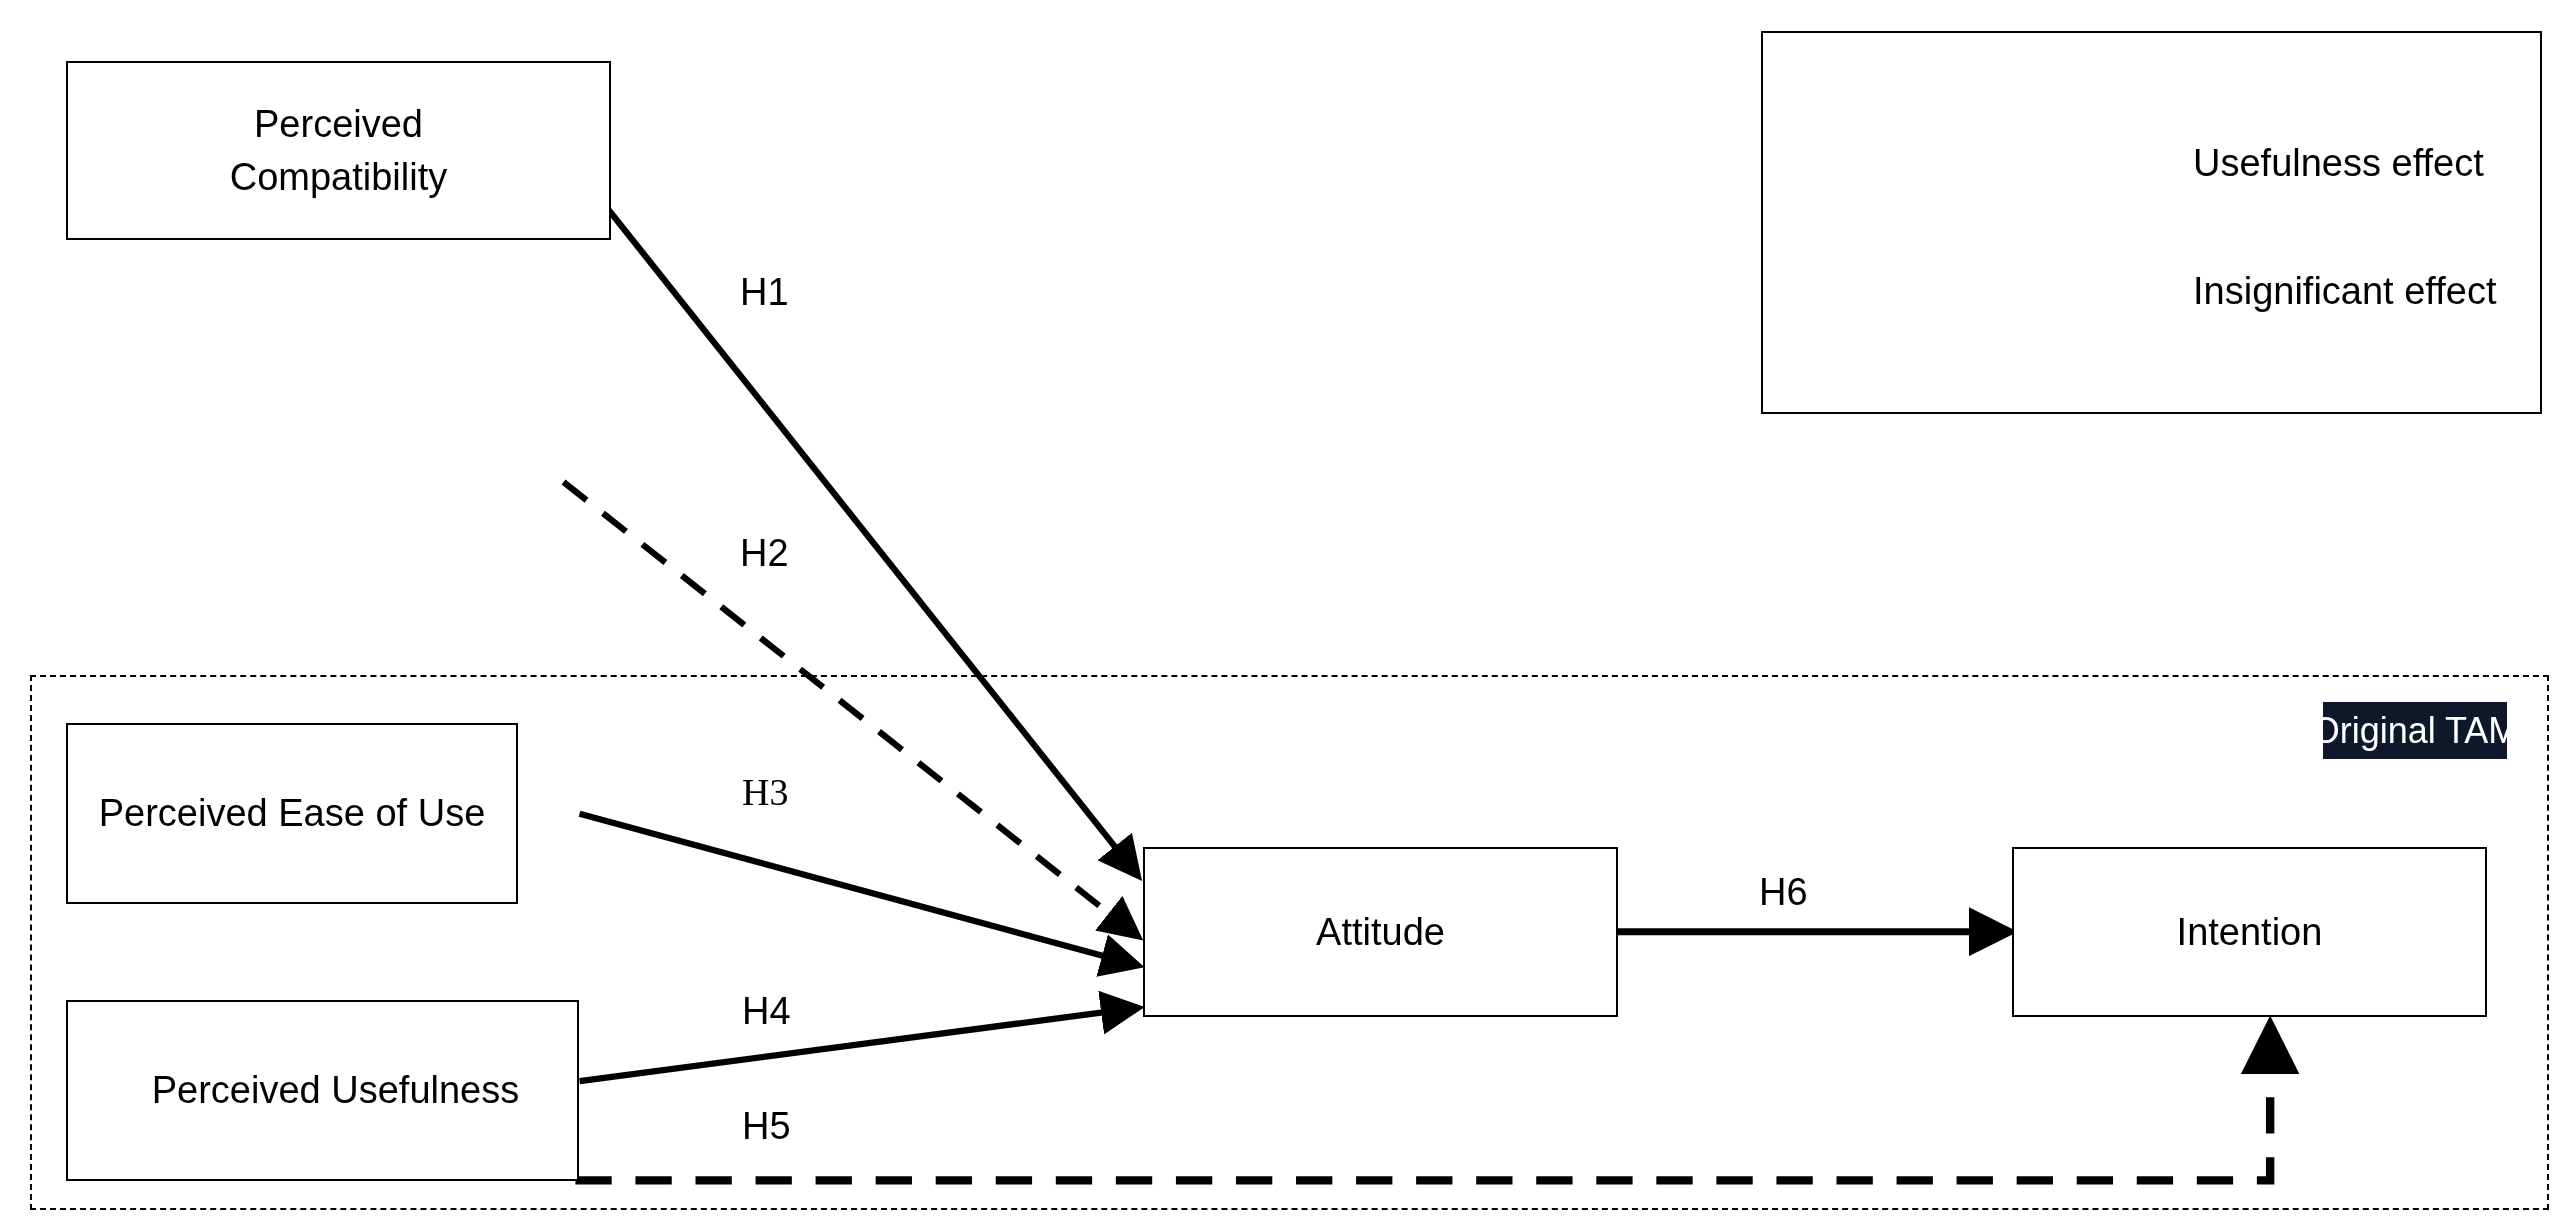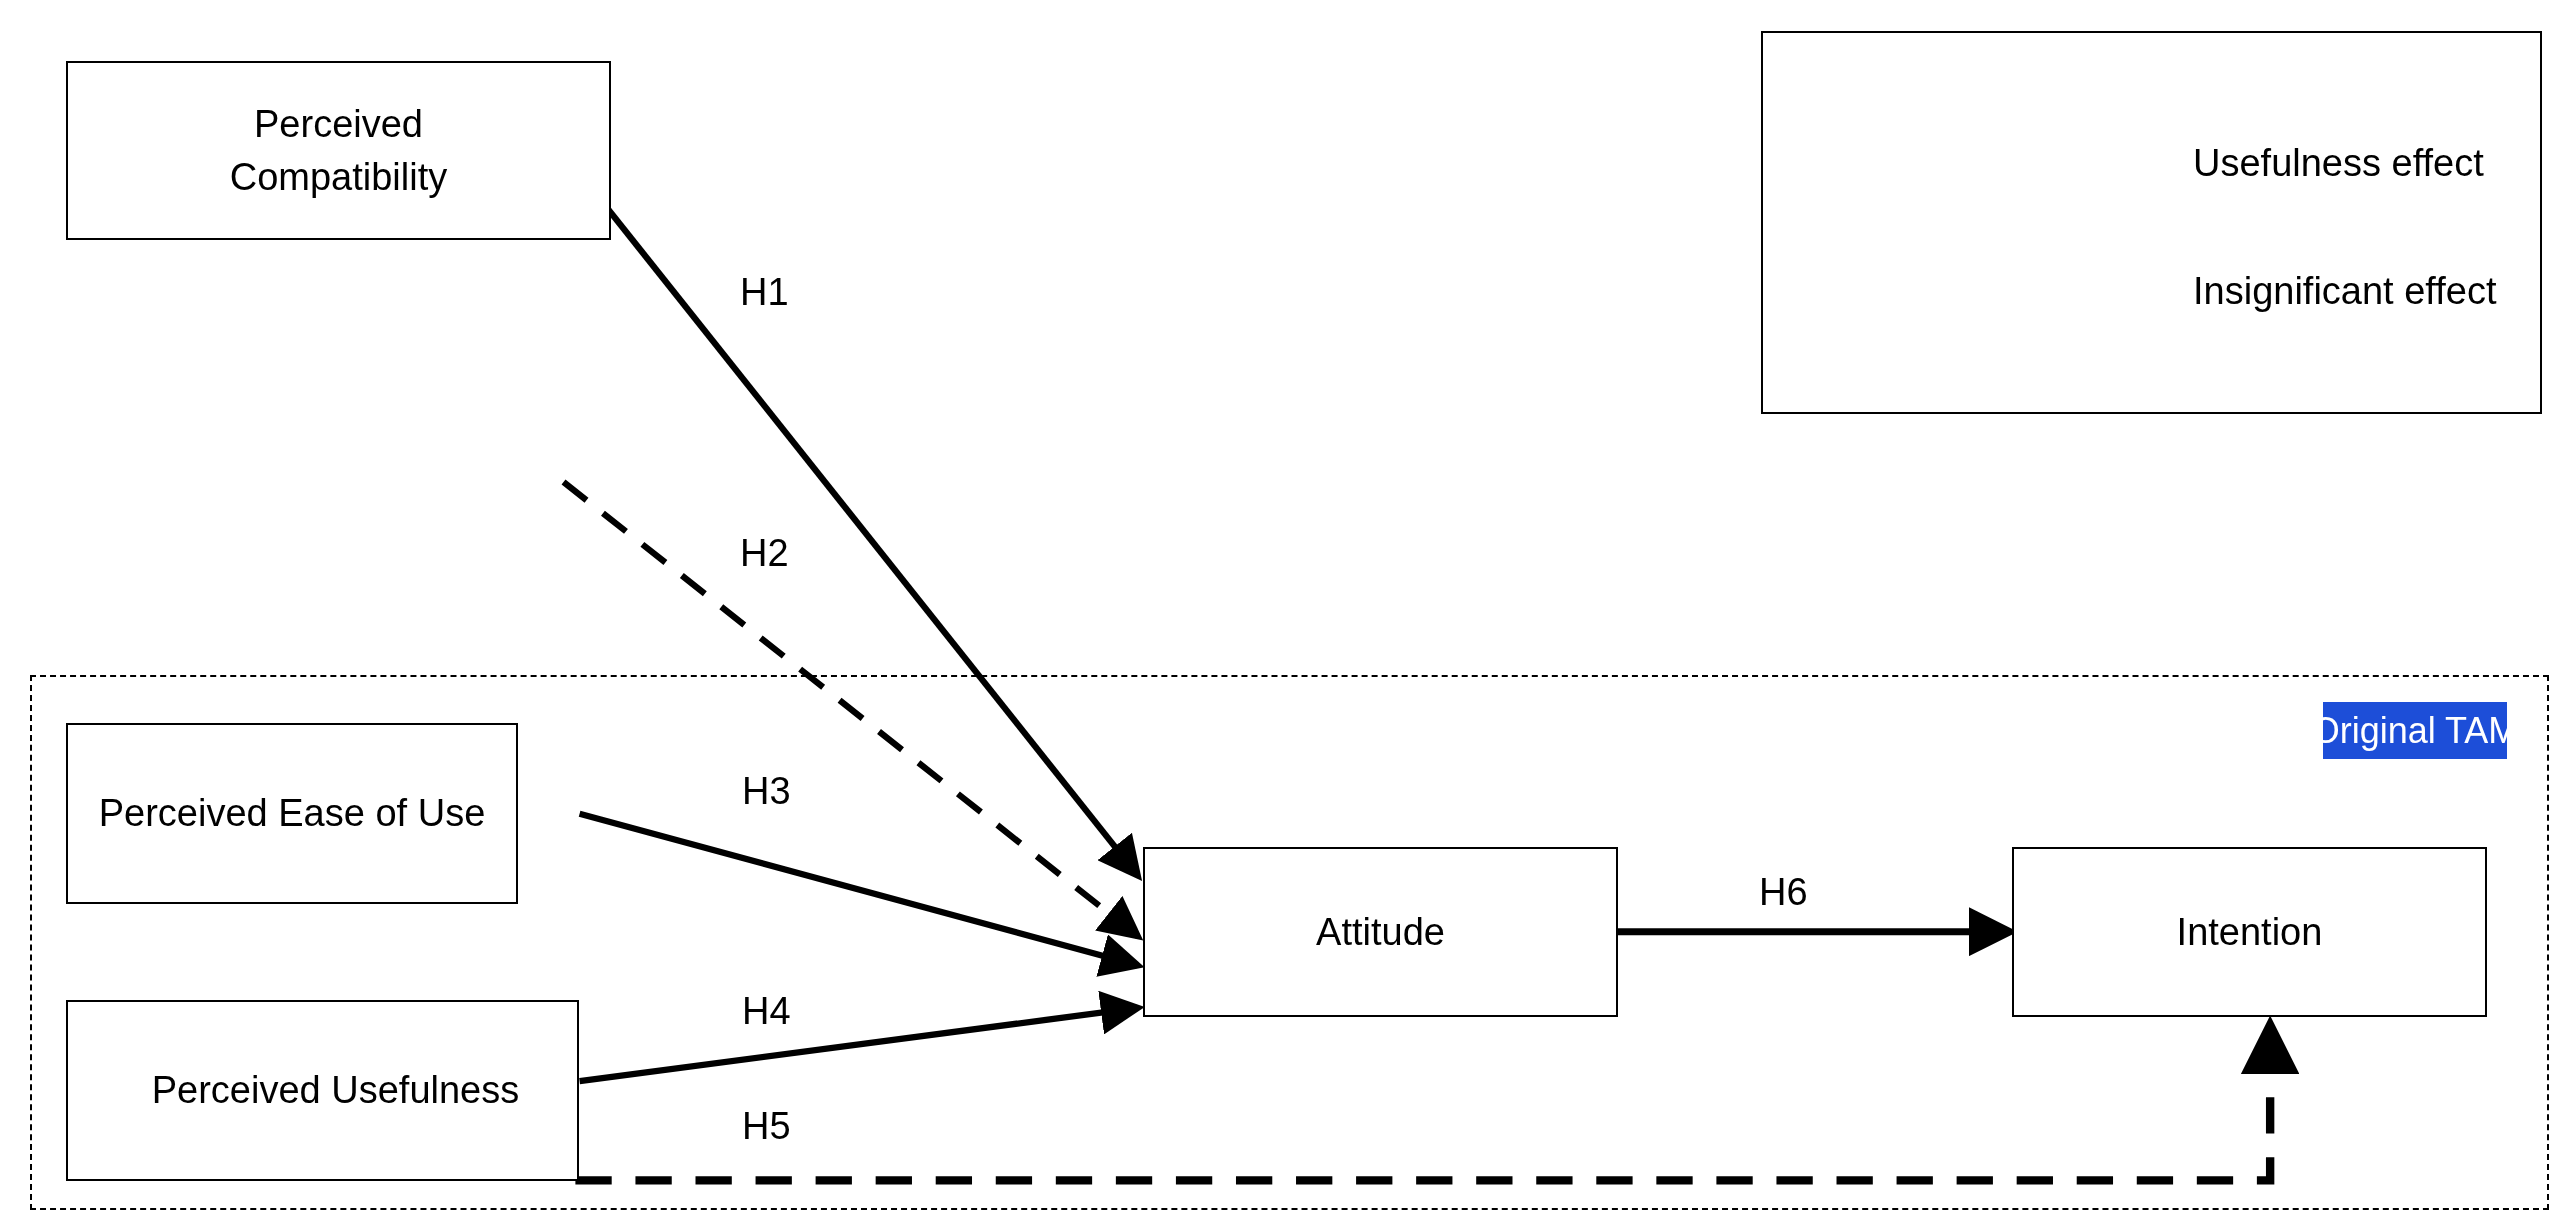--- a/index.html
+++ b/index.html
@@ -63,21 +63,21 @@
   .group-frame {
     position: absolute;
     box-sizing: border-box;
     border: 2.8px dashed #000000;
     background: transparent;
     z-index: 1;
   }
   .group-badge {
     position: absolute;
     box-sizing: border-box;
-    background: #1d4ed8;
+    background: #0f172a;
     color: #ffffff;
     font-size: 36px;
     font-family: "Liberation Sans", sans-serif;
     display: flex;
     align-items: center;
     justify-content: center;
     white-space: nowrap;
     z-index: 6;
   }
   .edge-label {
@@ -146,21 +146,21 @@
   </div>
 
   <div class="node-box" style="left:2012px; top:847px; width:475px; height:170px;">
     <span class="node-label">Intention</span>
   </div>
 
   <div class="edge-label" style="left:740px; top:271px;">H1</div>
 
   <div class="edge-label" style="left:740px; top:532px;">H2</div>
 
-  <div class="edge-label" style="left:742px; top:770px;">H3</div>
+  <div class="edge-label" style="left:742px; top:770px;font-family:Liberation Serif, serif;">H3</div>
 
   <div class="edge-label" style="left:742px; top:990px;">H4</div>
 
   <div class="edge-label" style="left:742px; top:1105px;">H5</div>
 
   <div class="edge-label" style="left:1739px; top:871px;margin-left:20px;">H6</div>
 
   <div class="legend-box" style="left:1761px; top:31px; width:781px; height:383px;"></div>
 
   <div class="legend-text" style="left:2193px; top:142px;">Usefulness effect</div>

